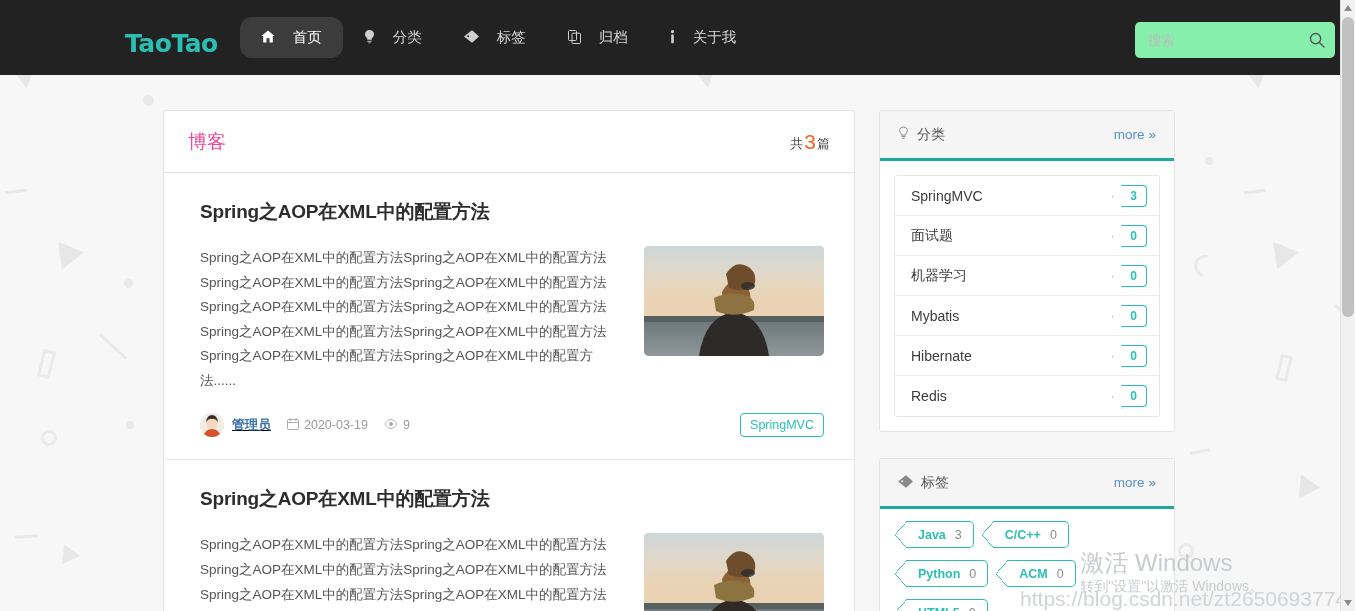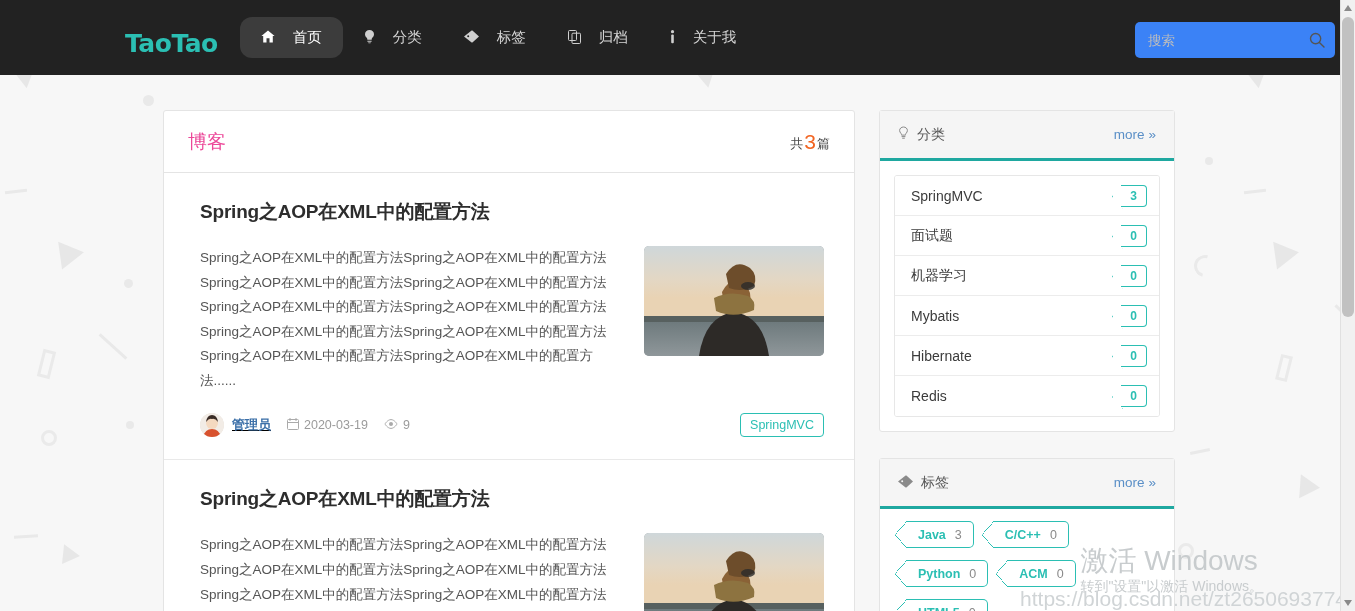--- a/index.html
+++ b/index.html
@@ -91,21 +91,21 @@
     margin-left: auto;
     position: relative;
     width: 200px;
   }
   #search-input {
     width: 200px;
     height: 36px;
     border-radius: 5px;
     border: none;
     outline: none;
-    background: #3b82f6;
+    background: #86efac;
     padding: 0 34px 0 13px;
     font-size: 13.5px;
     color: #333;
     font-family: "Liberation Sans", sans-serif;
   }
   #search-input::placeholder { color: #bdbdbd; }
   #search-btn {
     position: absolute;
     right: 8px; top: 50%;
     transform: translateY(-50%);
@@ -342,21 +342,21 @@
   #watermark {
     position: absolute;
     right: 92px;
     bottom: 16px;
     z-index: 20;
     text-align: left;
     pointer-events: none;
     color: #c8ccce;
     font-family: "Liberation Sans", sans-serif;
   }
-  #wm-line1 { font-size: 28px; line-height: 1.12; }
+  #wm-line1 { font-size: 24px; line-height: 1.12; }
   #wm-line2 { font-size: 14px; line-height: 1.3; }
   #csdn-wm {
     position: absolute;
     right: 8px;
     bottom: 0px;
     z-index: 21;
     color: #d0d4d6;
     font-size: 21px;
     white-space: nowrap;
     pointer-events: none;

